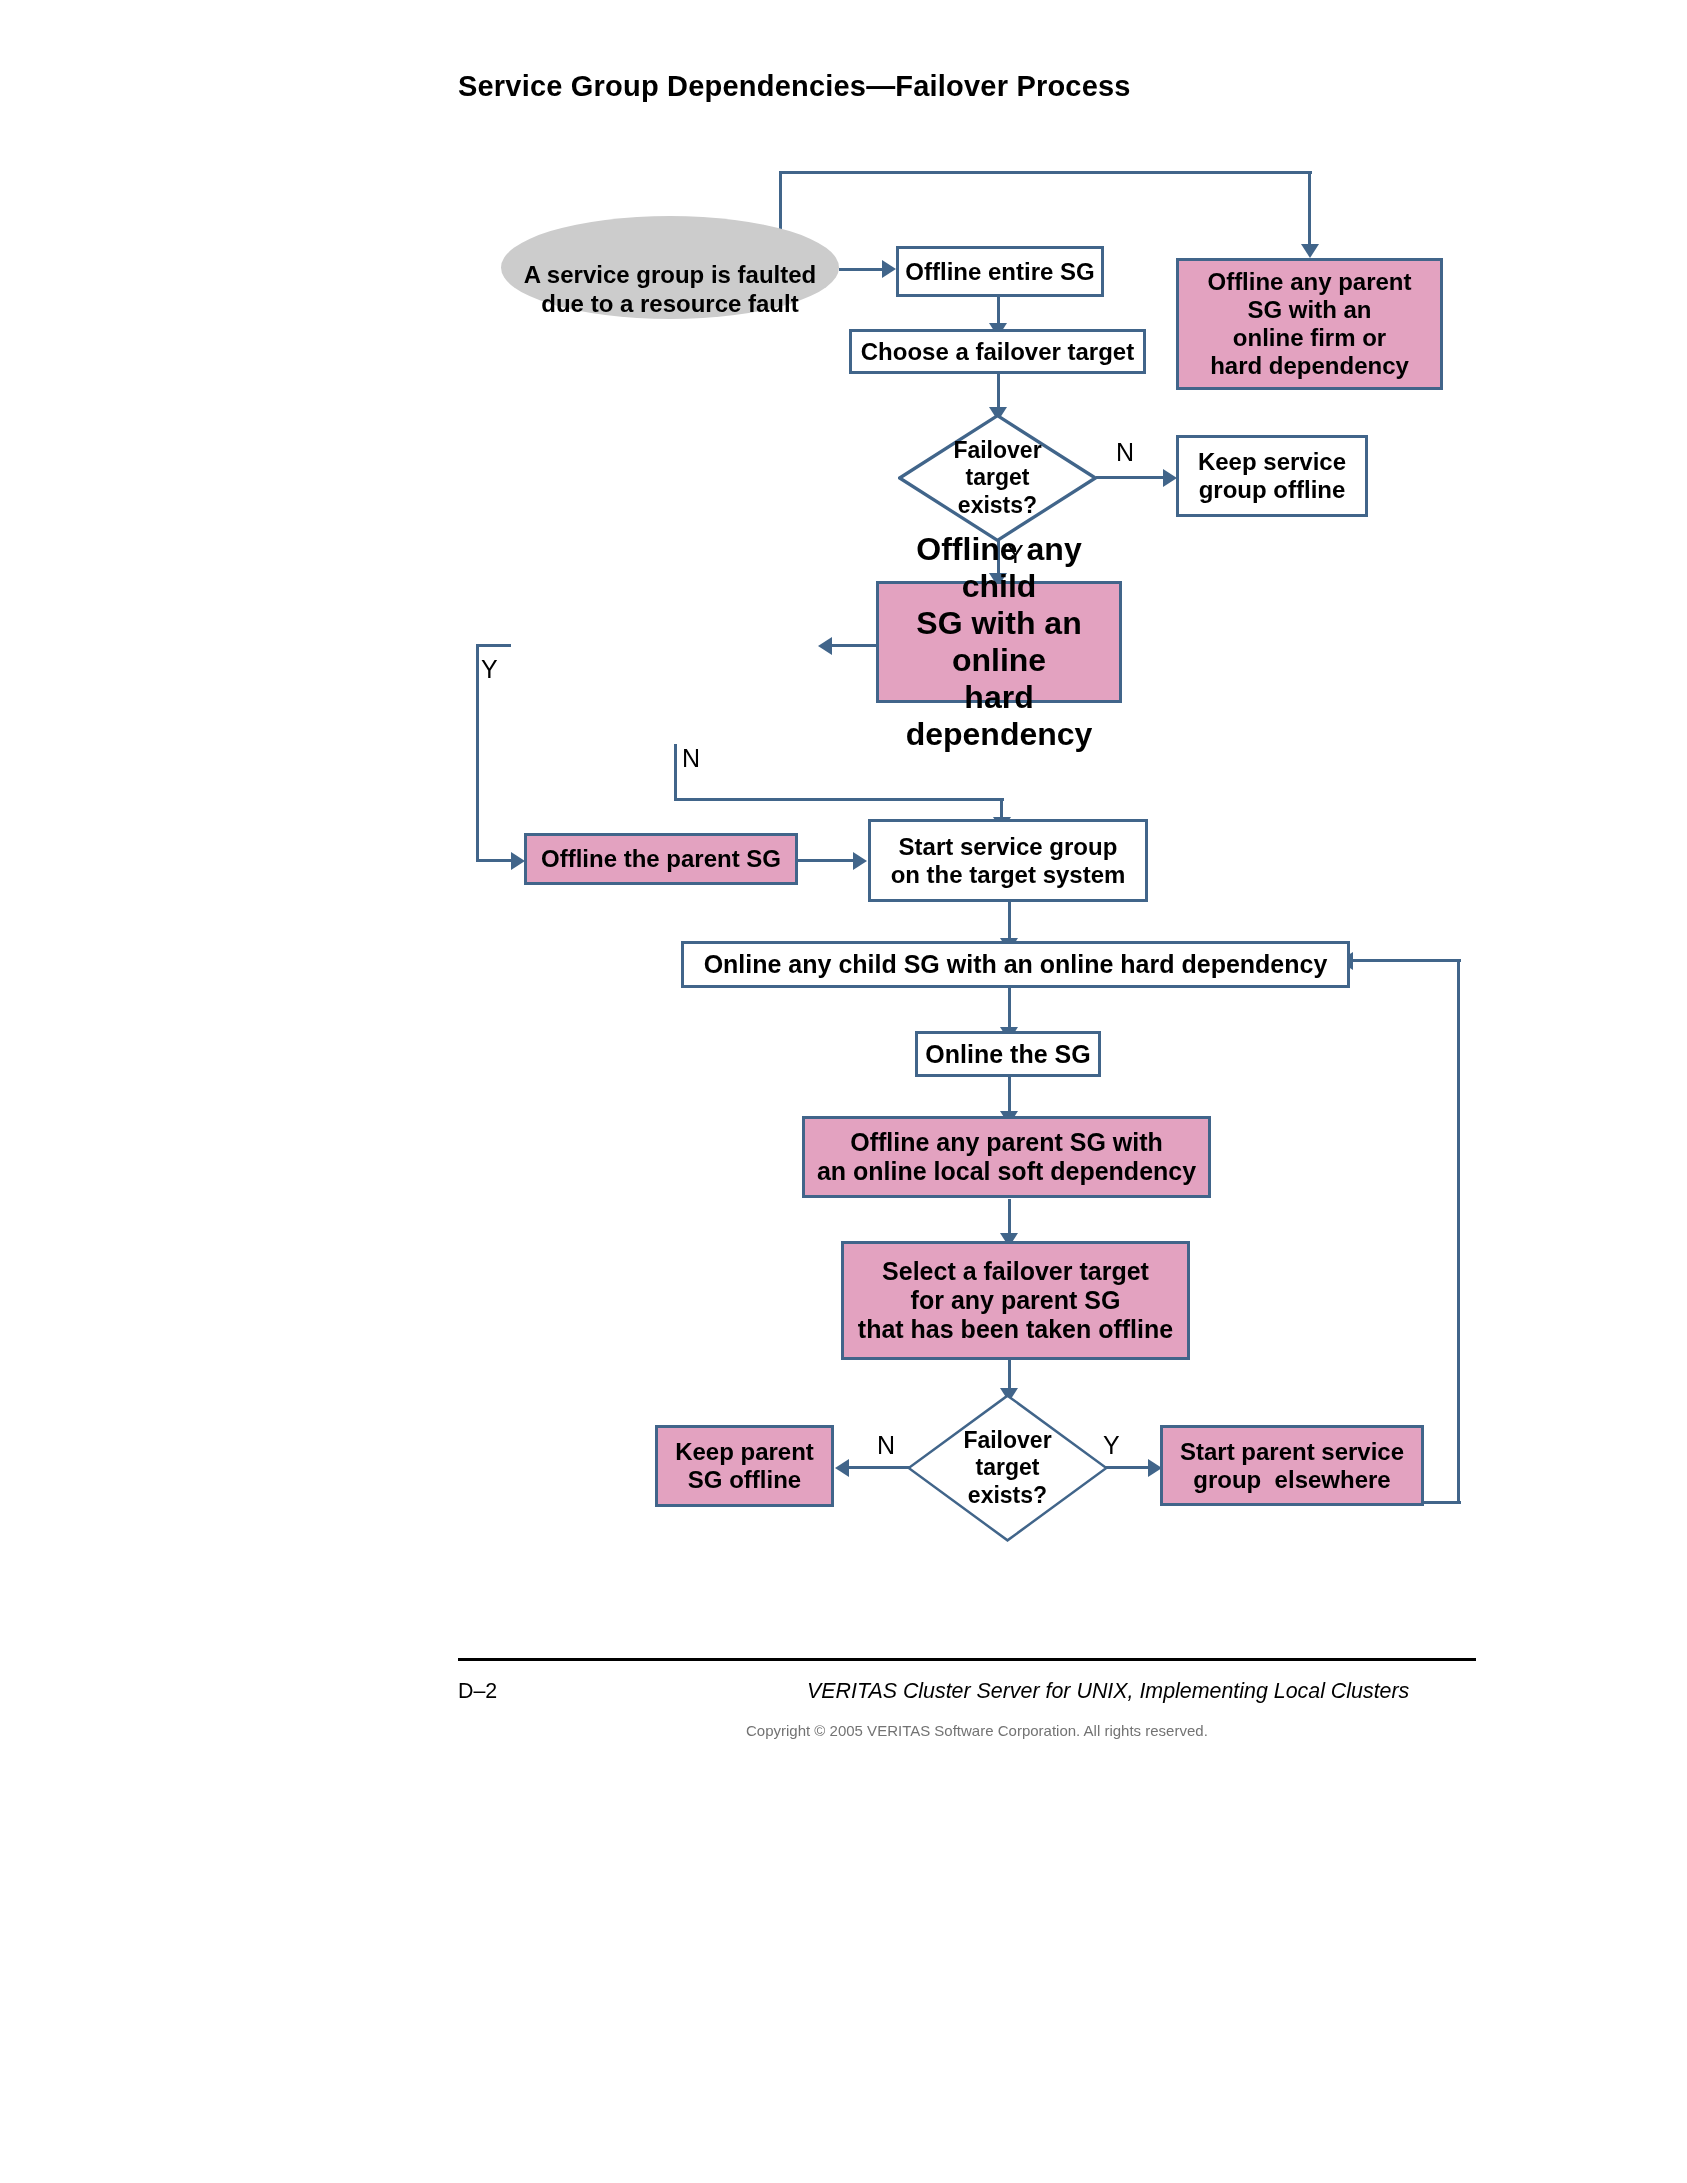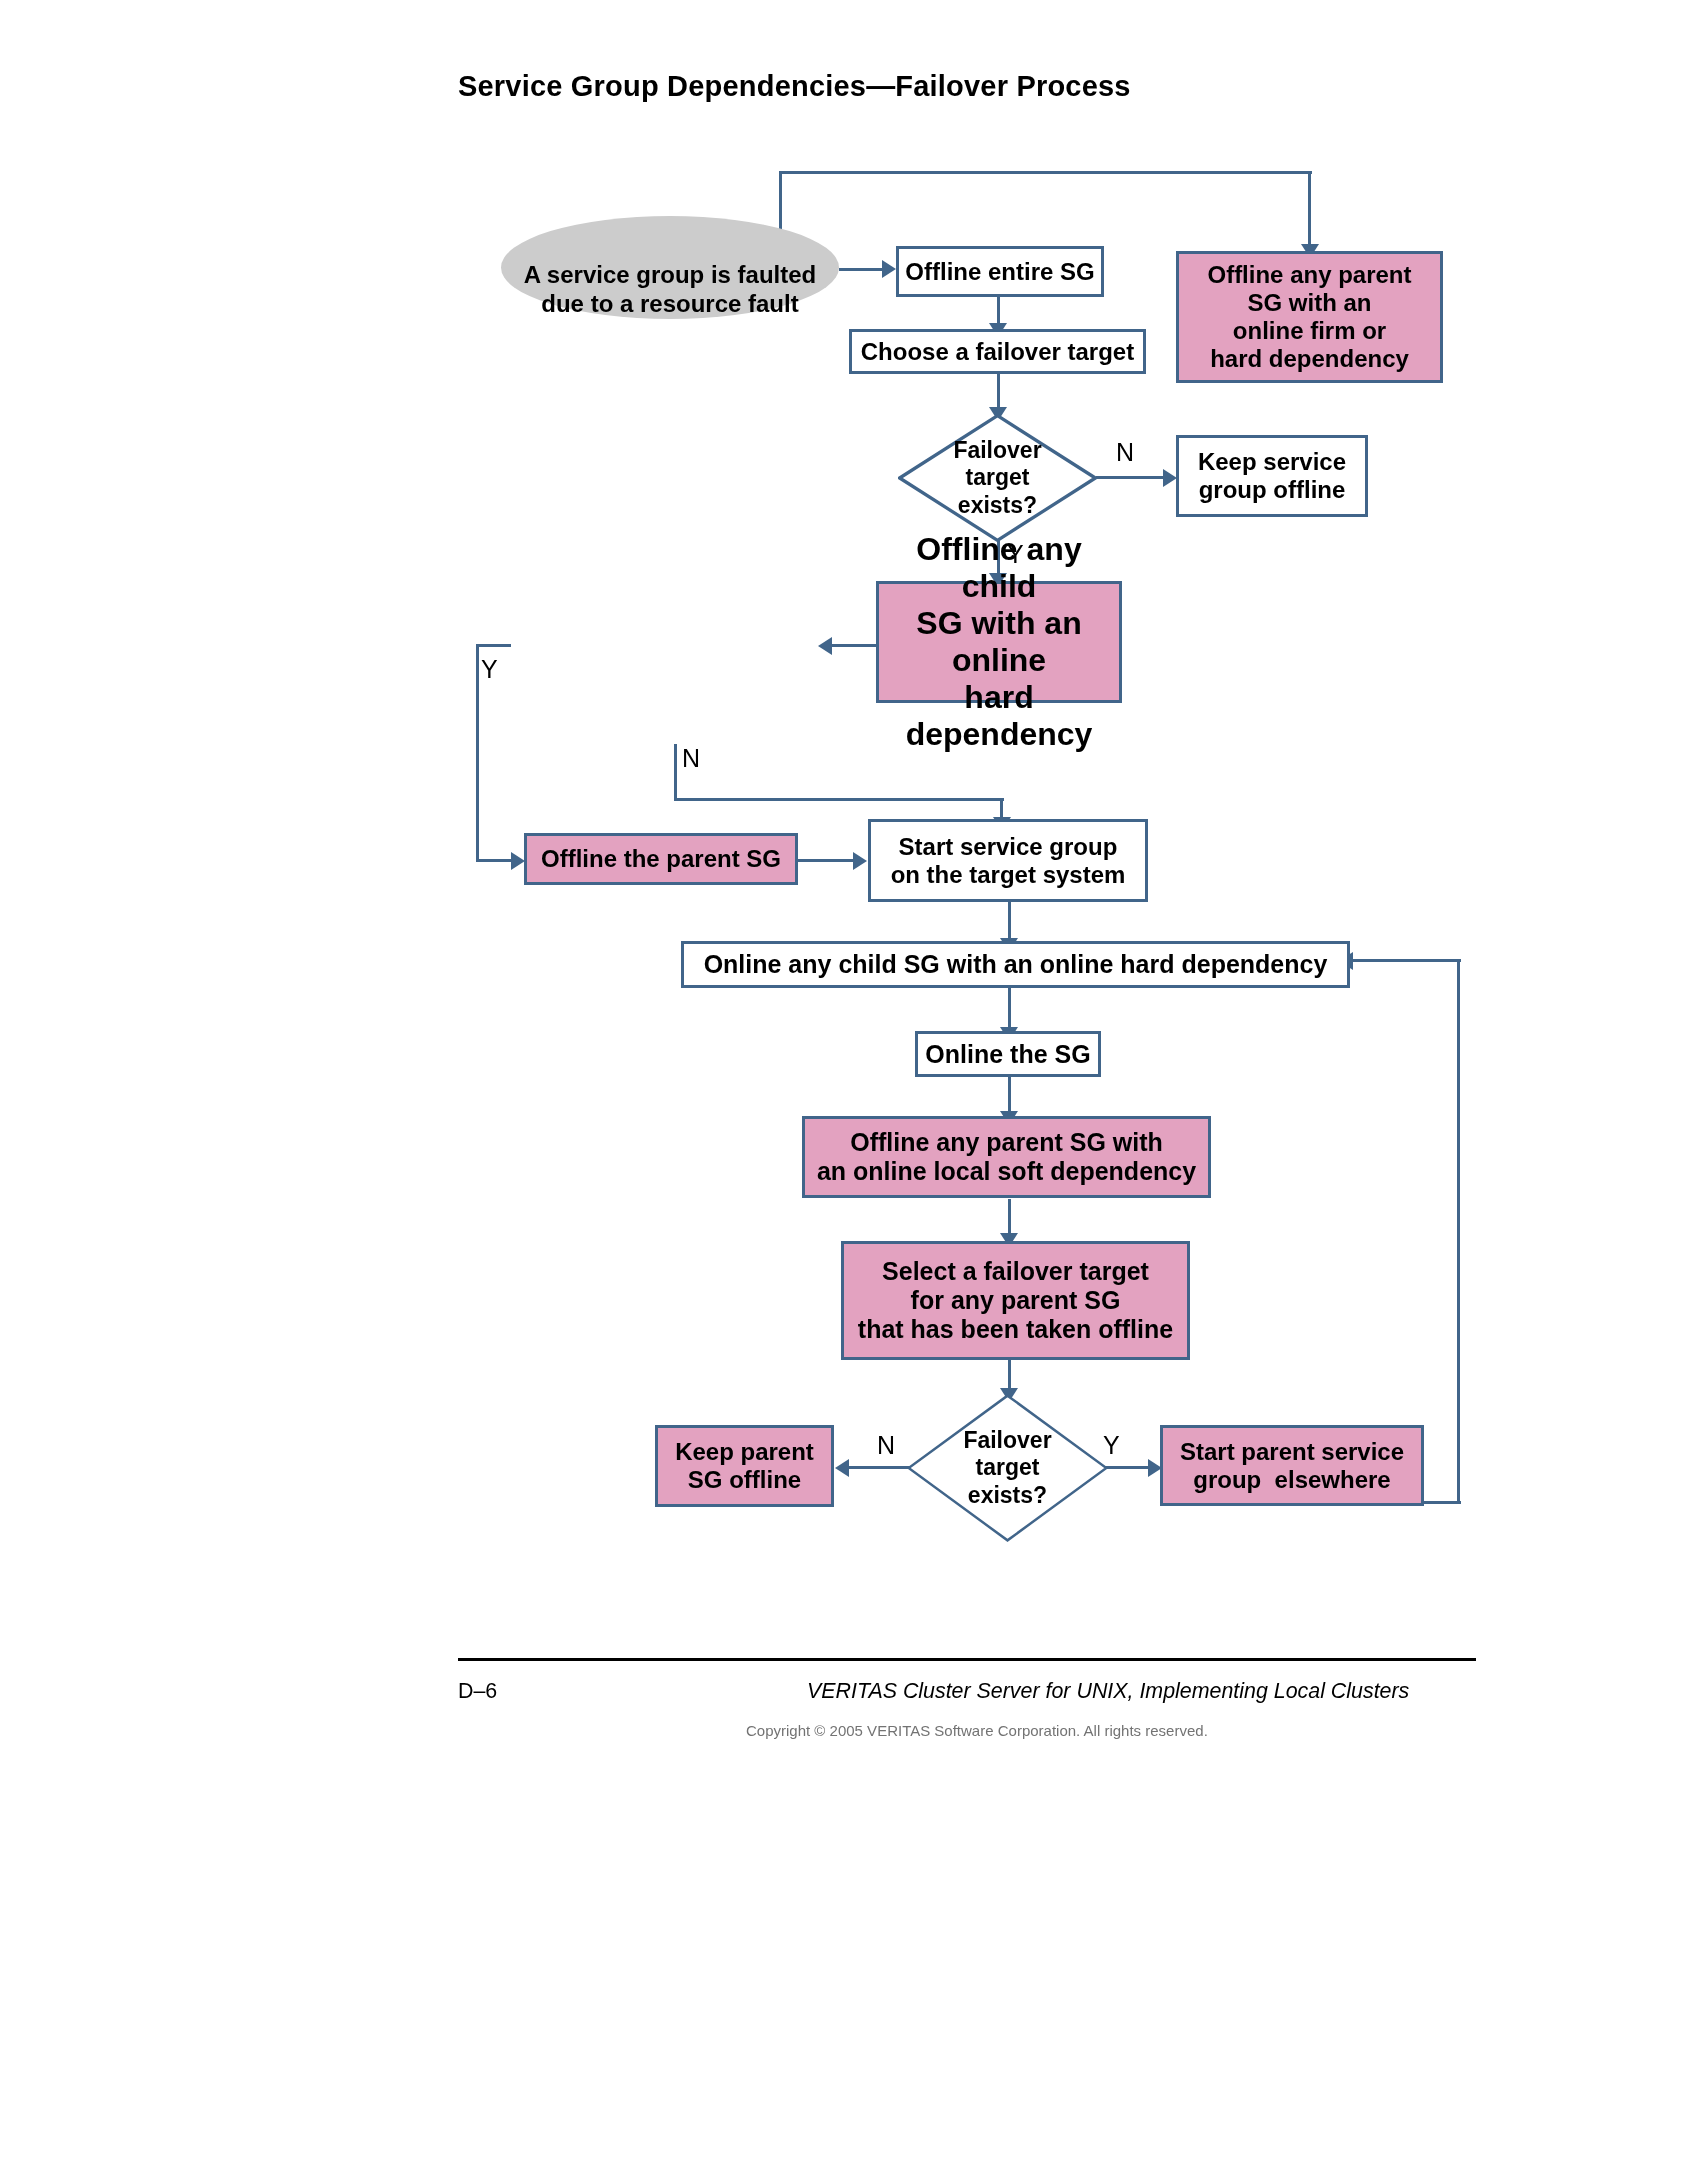--- a/index.html
+++ b/index.html
@@ -146,21 +146,21 @@
   </div>
 
   <div class="node white" style="left:896px;top:246px;width:208px;height:51px;font-size:24px;">
     <span>Offline entire SG</span>
   </div>
 
   <div class="node white" style="left:849px;top:329px;width:297px;height:45px;font-size:24px;">
     <span>Choose a failover target</span>
   </div>
 
-  <div class="node pink" style="left:1176px;top:251px;width:267px;height:132px;font-size:24px;">
+  <div class="node pink" style="left:1176px;top:258px;width:267px;height:132px;font-size:24px;">
     <div>
       <div>Offline any parent</div>
       <div>SG with an</div>
       <div>online firm or</div>
       <div>hard dependency</div>
     </div>
   </div>
 
   <div class="diamond-wrap" style="left:898px;top:414px;width:199px;height:128px;">
     <svg class="diamond-shape" viewBox="0 0 242 155" preserveAspectRatio="none">
@@ -246,18 +246,18 @@
   </div>
 
   <div class="node pink" style="left:1160px;top:1425px;width:264px;height:81px;font-size:24px;">
     <div>
       <div>Start parent service</div>
       <div style="white-space:pre;">group  elsewhere</div>
     </div>
   </div>
 
   <div class="footrule"></div>
-  <div class="footpage">D–6</div>
+  <div class="footpage">D–2</div>
   <div class="foottitle">VERITAS Cluster Server for UNIX, Implementing Local Clusters</div>
   <div class="footcopy">Copyright © 2005 VERITAS Software Corporation. All rights reserved.</div>
 
 </div>
 
 
 </body></html>

